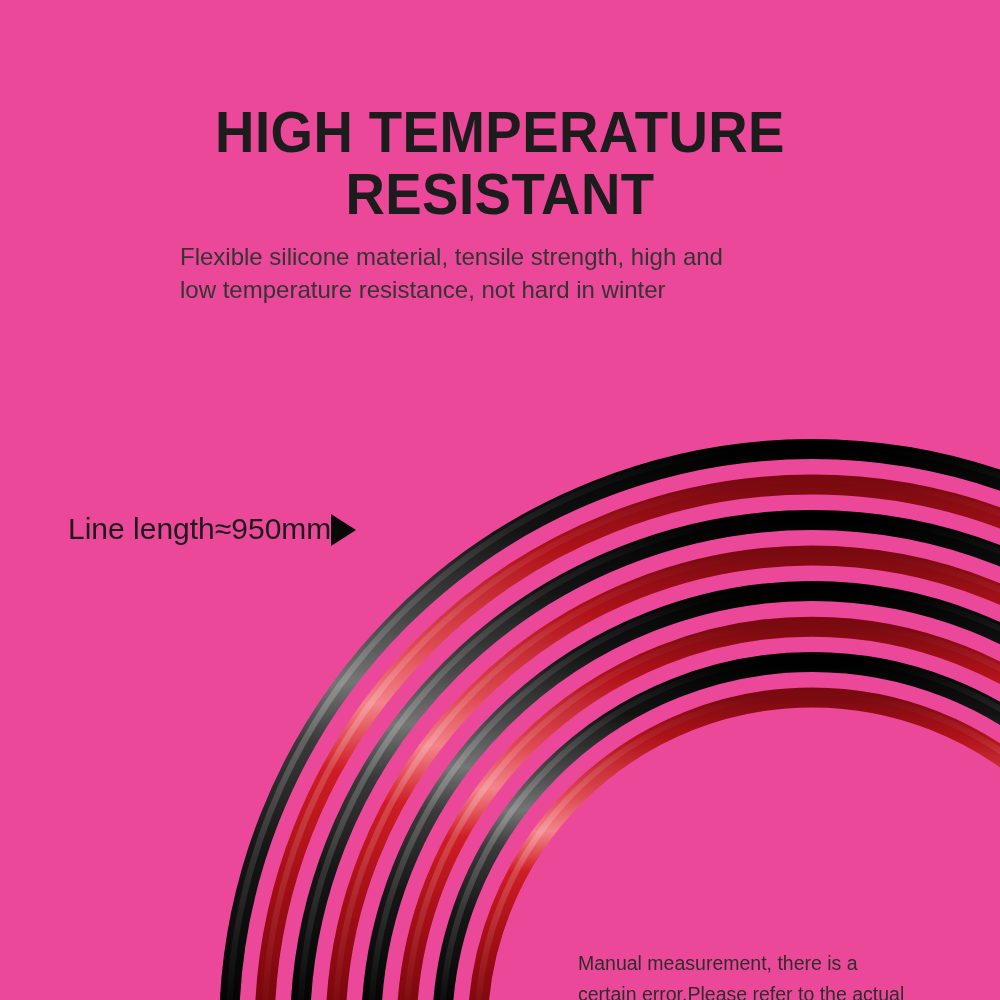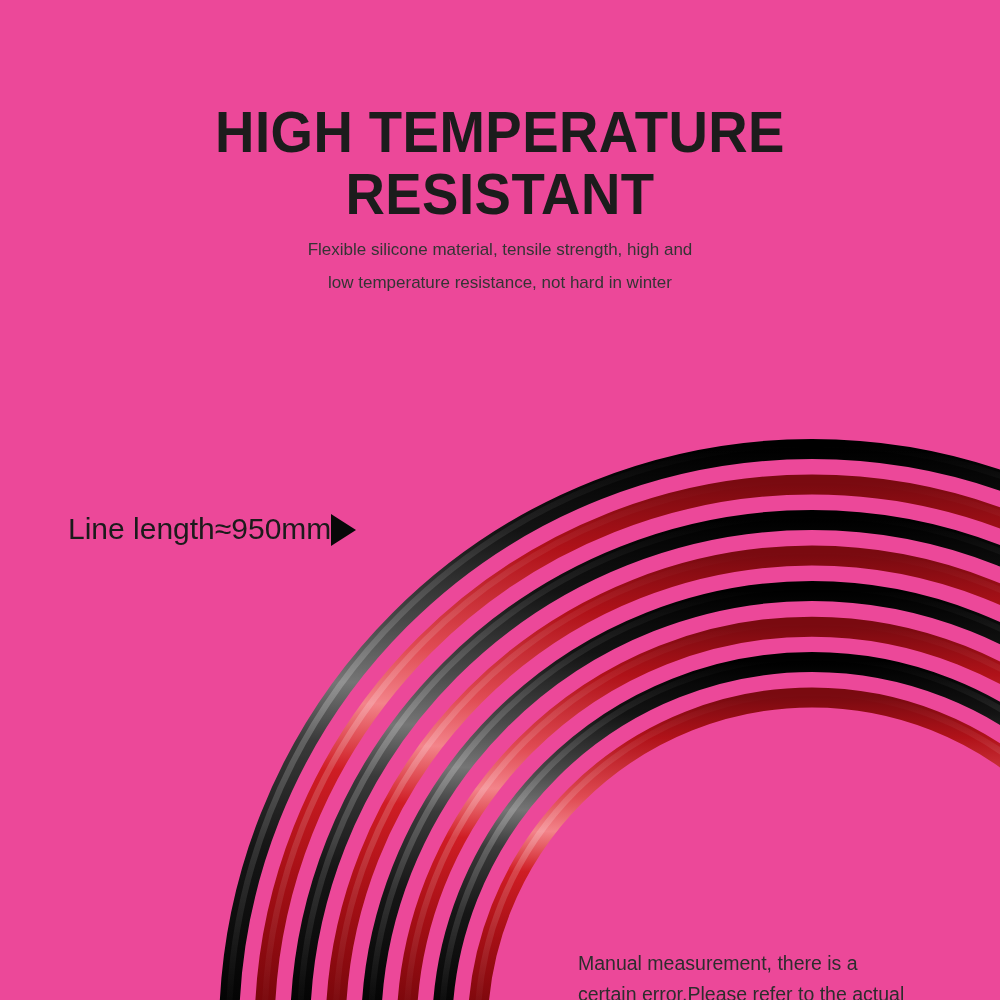--- a/index.html
+++ b/index.html
@@ -48,23 +48,22 @@
     transform: scaleX(0.94);
     transform-origin: 50% 0;
     white-space: pre-line;
   }
 
   .subtitle {
     position: absolute;
     left: 180px;
     top: 216px;
     width: 640px;
-    text-align: center;
     color: #343434;
-    font-size: 17px;
+    font-size: 24px;
     line-height: 33px;
     white-space: pre-line;
   }
 
   .annotation {
     position: absolute;
     left: 68px;
     top: 512px;
     display: flex;
     align-items: center;

